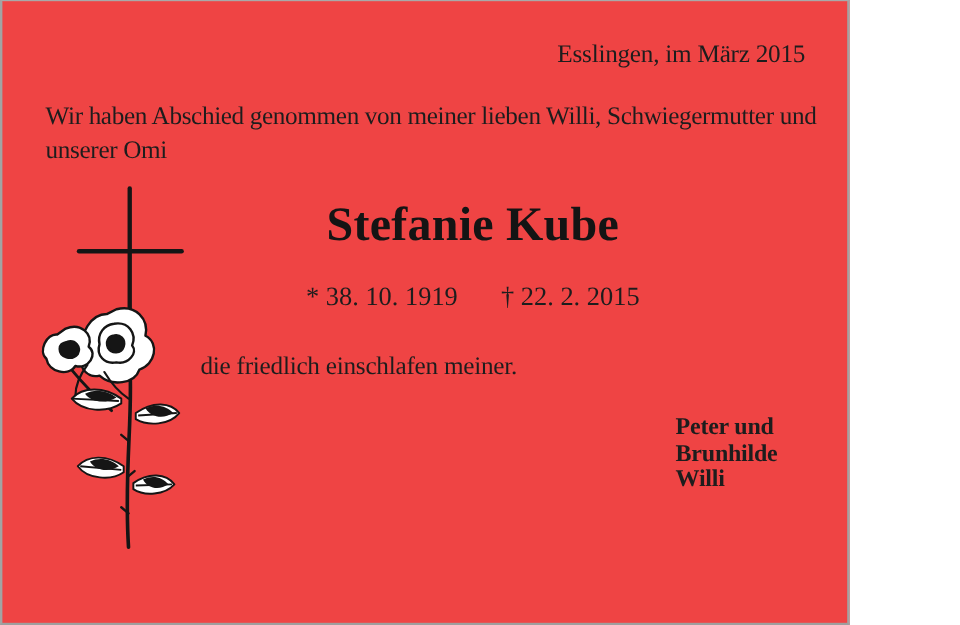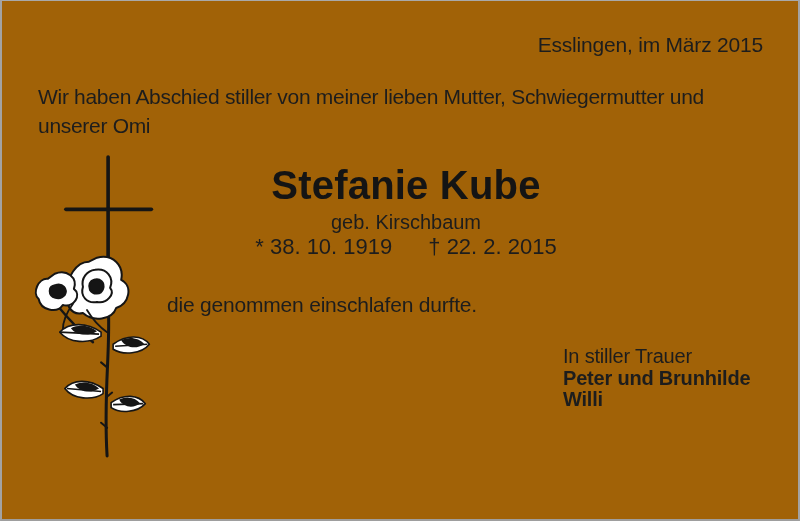--- a/index.html
+++ b/index.html
@@ -2,29 +2,29 @@
 <html><head>
 <meta charset="utf-8">
 <style>
   html, body {
     margin: 0;
     padding: 0;
     background: #ffffff;
   }
   .page {
     position: relative;
-    width: 800px;
+    width: 708px;
     height: 521px;
     box-sizing: border-box;
-    background: #a16207;
+    background: #ef4444;
     border-top: 1px solid #a9a9a9;
     border-left: 2px solid #a3a3a3;
     border-right: 2px solid #a3a3a3;
     border-bottom: 2px solid #9e9e9e;
-    font-family: Liberation Sans, sans-serif;
+    font-family: Liberation Serif, serif;
     color: #1d1d1d;
     overflow: hidden;
   }
   .dateline {
     position: absolute;
     top: 32px;
     right: 35px;
     font-size: 21px;
     letter-spacing: -0.2px;
   }
@@ -41,21 +41,21 @@
   }
   .art {
     position: absolute;
     top: 150px;
     left: 24px;
     width: 132px;
     height: 312px;
   }
   .centered-block {
     position: absolute;
-    left: 104px;
+    left: 92px;
     width: 600px;
     text-align: center;
   }
   .name {
     top: 162px;
     font-size: 40px;
     font-weight: bold;
     letter-spacing: 0.2px;
     color: #141414;
   }
@@ -92,21 +92,21 @@
     letter-spacing: -0.3px;
   }
 </style>
 </head>
 <body>
 
 <div class="page">
 
   <div class="dateline">Esslingen, im März 2015</div>
 
-  <p class="intro">Wir haben Abschied stiller von meiner lieben Mutter, Schwiegermutter und
+  <p class="intro">Wir haben Abschied genommen von meiner lieben Willi, Schwiegermutter und
 unserer Omi</p>
 
   <div class="art">
     <svg viewBox="0 0 130 310" width="132" height="312" xmlns="http://www.w3.org/2000/svg">
 
       <g fill="none" stroke="#151515" stroke-linecap="round">
         <path d="M81 6 V150" stroke-width="3.6"></path>
         <path d="M39 58 H124" stroke-width="3.6"></path>
 
         <path d="M81 150 C84 195 76 240 80 303" stroke-width="3"></path>
@@ -147,28 +147,26 @@
         <path d="M44 176 C52 172 62 173 70 179 C62 184 50 184 44 176 Z"></path>
         <path d="M94 188 C102 184 112 186 117 192 C109 197 99 196 94 188 Z"></path>
         <path d="M48 232 C56 228 66 230 72 236 C64 241 53 240 48 232 Z"></path>
         <path d="M92 247 C100 243 108 245 113 251 C106 256 96 255 92 247 Z"></path>
       </g>
     </svg>
   </div>
 
   <div class="centered-block name">Stefanie Kube</div>
 
-  <div class="centered-block maiden">geb. Kirschbaum</div>
 
   <div class="centered-block dates">
     <span class="birth">* 38. 10. 1919</span><span class="death">† 22. 2. 2015</span>
   </div>
 
-  <div class="peaceful">die genommen einschlafen durfte.</div>
+  <div class="peaceful">die friedlich einschlafen meiner.</div>
 
   <div class="mourners">
-    <div>In stiller Trauer</div>
     <div class="bold">Peter und Brunhilde</div>
     <div class="bold">Willi</div>
   </div>
 
 
 </div>
 
 </body></html>

